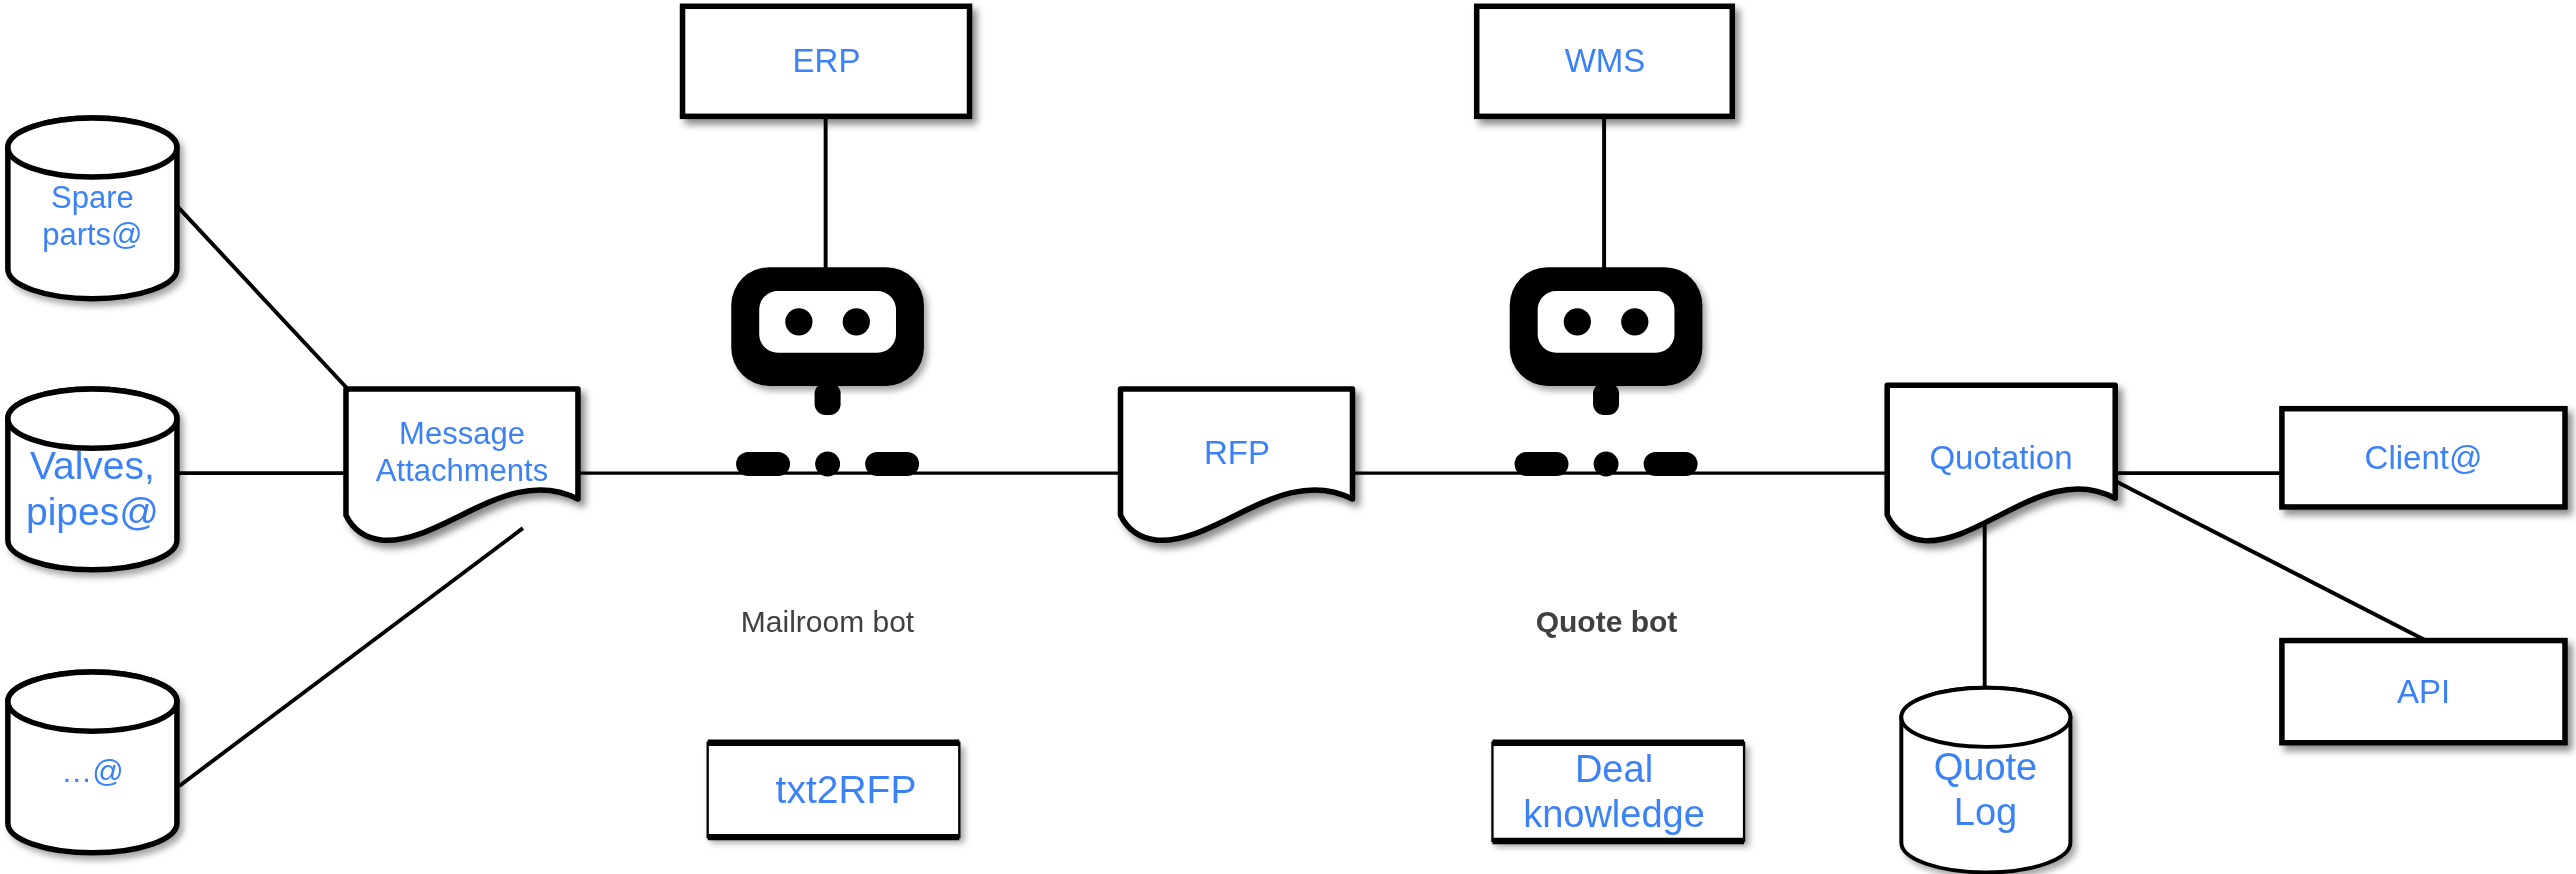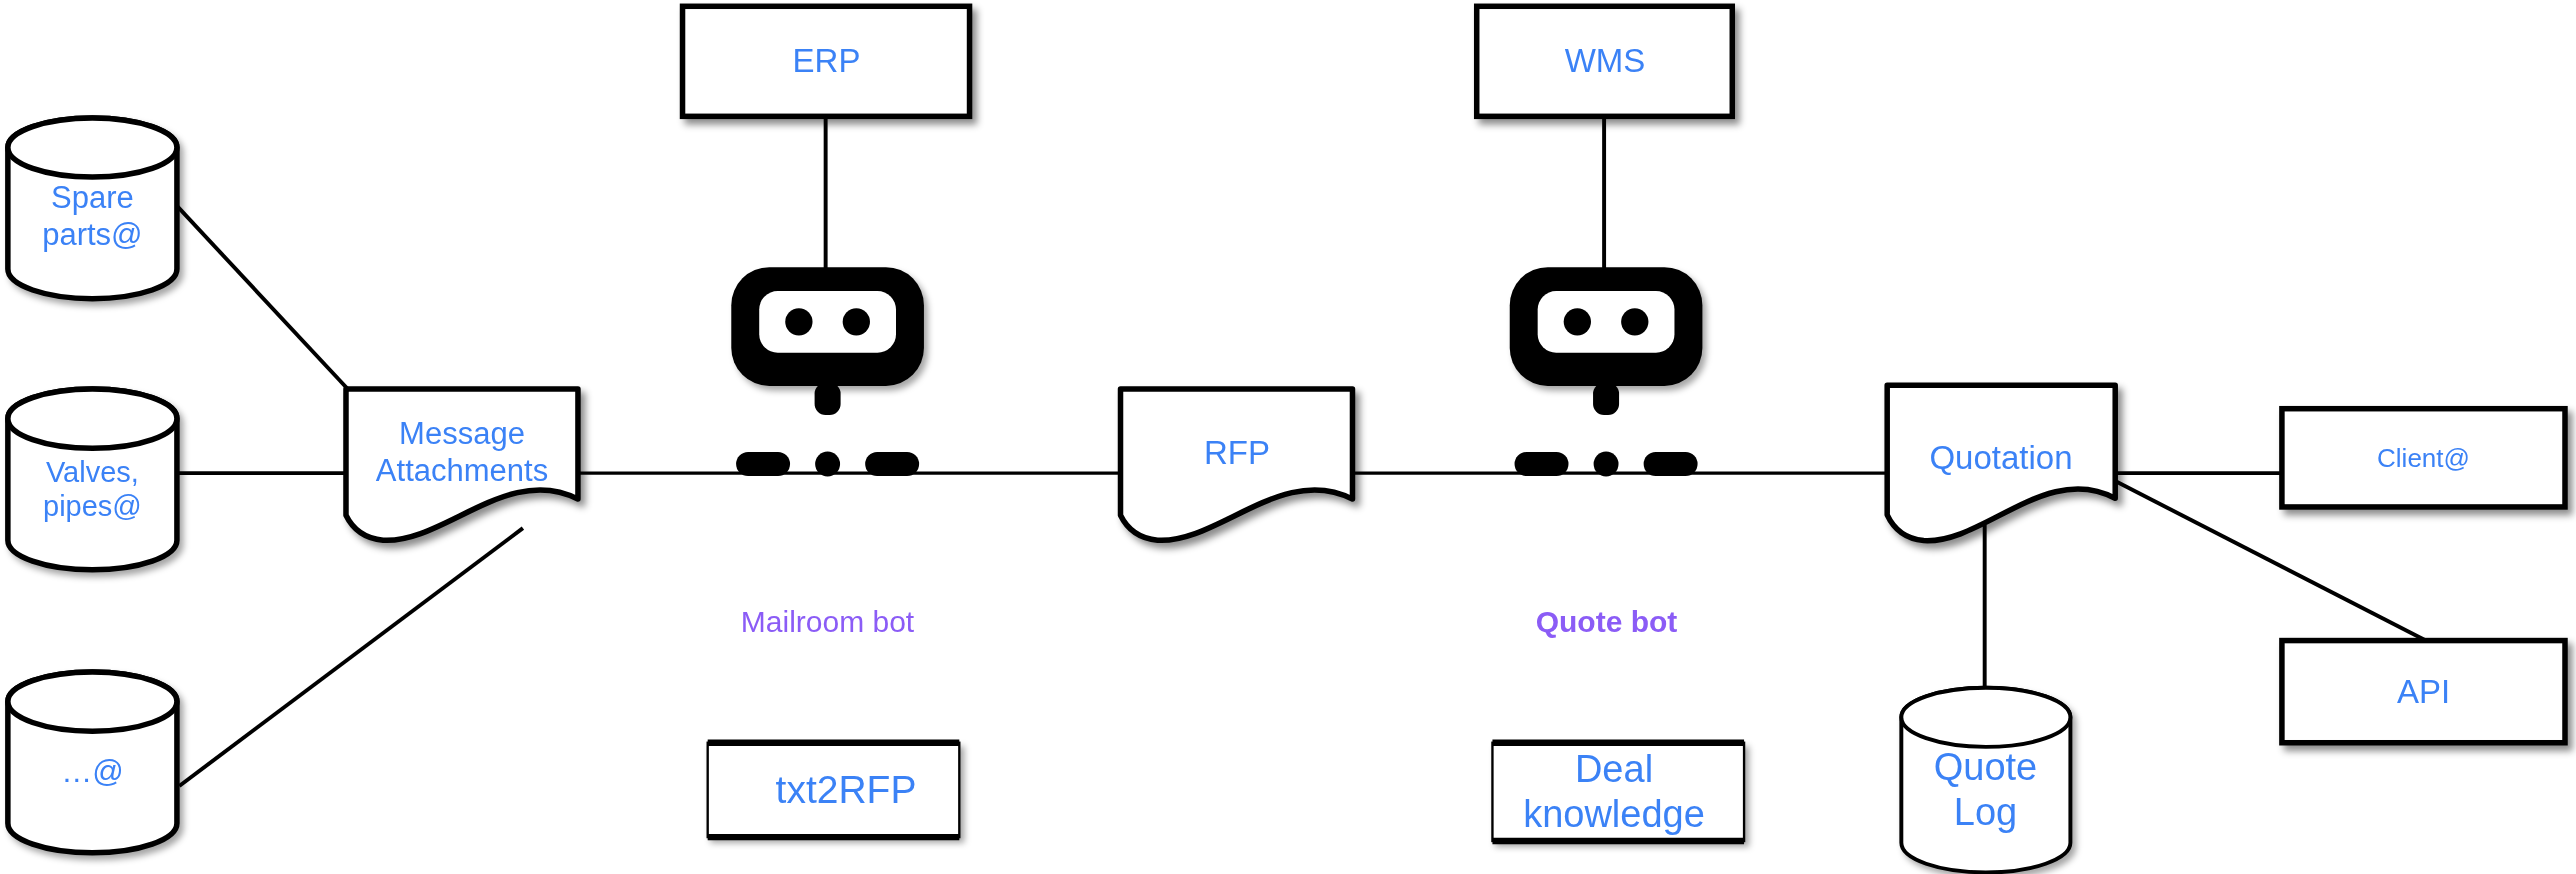--- a/index.html
+++ b/index.html
@@ -34,21 +34,21 @@
     text-align: center;
     color: #3b82f6;
     line-height: 1.18;
     white-space: pre;
     pointer-events: none;
   }
   .caption {
     position: absolute;
     z-index: 3;
     text-align: center;
-    color: #8b5cf6;
+    color: #404040;
     white-space: pre;
   }
 </style>
 </head>
 <body>
 
 <div id="canvas">
   <svg id="edge-layer" viewBox="0 0 3276 1112" preserveAspectRatio="none" aria-hidden="true">
       <polyline points="225,262 447,500" fill="none" stroke="#000000" stroke-width="5" stroke-linecap="butt"></polyline>
       <polyline points="225,602 440,602" fill="none" stroke="#000000" stroke-width="5" stroke-linecap="butt"></polyline>
@@ -136,33 +136,33 @@
         <rect x="2902" y="815" width="360" height="130" fill="#ffffff" stroke="#000000" stroke-width="7" filter="url(#dropsh)"></rect>
       </g>
       <g>
         <path d="M 2418 912.625 L 2418 1072.375 A 107.5 37.625 0 0 0 2633 1072.375 L 2633 912.625 A 107.5 37.625 0 0 0 2418 912.625 Z" fill="#ffffff" stroke="#000000" stroke-width="5" filter="url(#dropshSoft)"></path>
         <ellipse cx="2525.5" cy="912.625" rx="107.5" ry="37.625" fill="#ffffff" stroke="#000000" stroke-width="5"></ellipse>
       </g>
     </svg>
   <div id="label-layer">
       <div class="node-label" style="left: 7.9px; top: 217px; width: 169px; font-size: 31px; transform: translateY(-50%);">Spare
 parts@</div>
-      <div class="node-label" style="left: 7.9px; top: 489px; width: 169px; font-size: 29px; transform: translateY(-50%);">Valves,
+      <div class="node-label" style="left: 7.9px; top: 489px; width: 169px; font-size: 39px; transform: translateY(-50%);">Valves,
 pipes@</div>
       <div class="node-label" style="left: 7.9px; top: 772px; width: 169px; font-size: 31px; transform: translateY(-50%);">…@</div>
       <div class="node-label" style="left: 346px; top: 453px; width: 232px; font-size: 31px; transform: translateY(-50%);">Message
 Attachments</div>
       <div class="node-label" style="left: 683px; top: 61px; width: 287px; font-size: 33px; transform: translateY(-50%);">ERP</div>
       <div class="node-label" style="left: 708px; top: 790px; width: 276px; font-size: 39px; transform: translateY(-50%);">txt2RFP</div>
       <div class="node-label" style="left: 1121px; top: 453px; width: 232px; font-size: 33px; transform: translateY(-50%); text-align: center;">RFP</div>
       <div class="node-label" style="left: 1477px; top: 61px; width: 256px; font-size: 33px; transform: translateY(-50%);">WMS</div>
       <div class="node-label" style="left: 1492px; top: 792px; width: 244px; font-size: 38px; transform: translateY(-50%);">Deal
 knowledge</div>
       <div class="node-label" style="left: 1887px; top: 450px; width: 228px; font-size: 33px; transform: translateY(-50%); margin-top: 8px;">Quotation</div>
-      <div class="node-label" style="left: 2282px; top: 458px; width: 283px; font-size: 26px; transform: translateY(-50%);">Client@</div>
+      <div class="node-label" style="left: 2282px; top: 458px; width: 283px; font-size: 33px; transform: translateY(-50%);">Client@</div>
       <div class="node-label" style="left: 2282px; top: 692px; width: 283px; font-size: 33px; transform: translateY(-50%);">API</div>
       <div class="node-label" style="left: 1901px; top: 790px; width: 169px; font-size: 38px; transform: translateY(-50%);">Quote
 Log</div>
       <div class="caption" style="left: 684px; top: 605px; width: 287px; font-size: 30px;">Mailroom bot</div>
       <div class="caption" style="left: 1463px; top: 605px; width: 287px; font-size: 30px; font-weight: 700;">Quote bot</div>
     </div>
 </div>
 
 
 </body></html>

